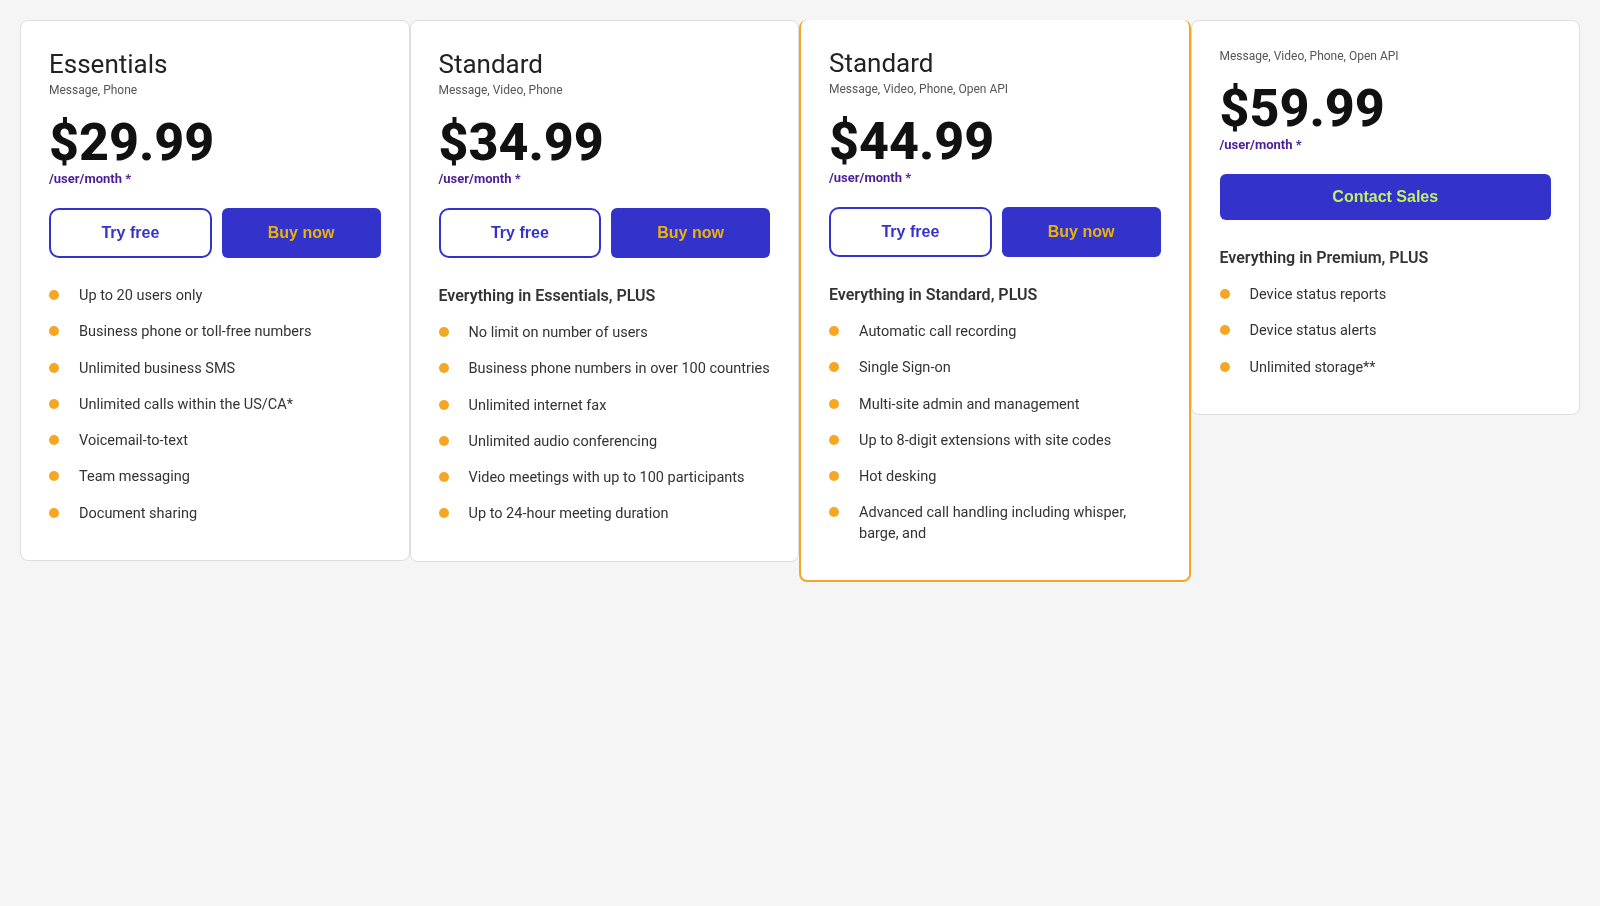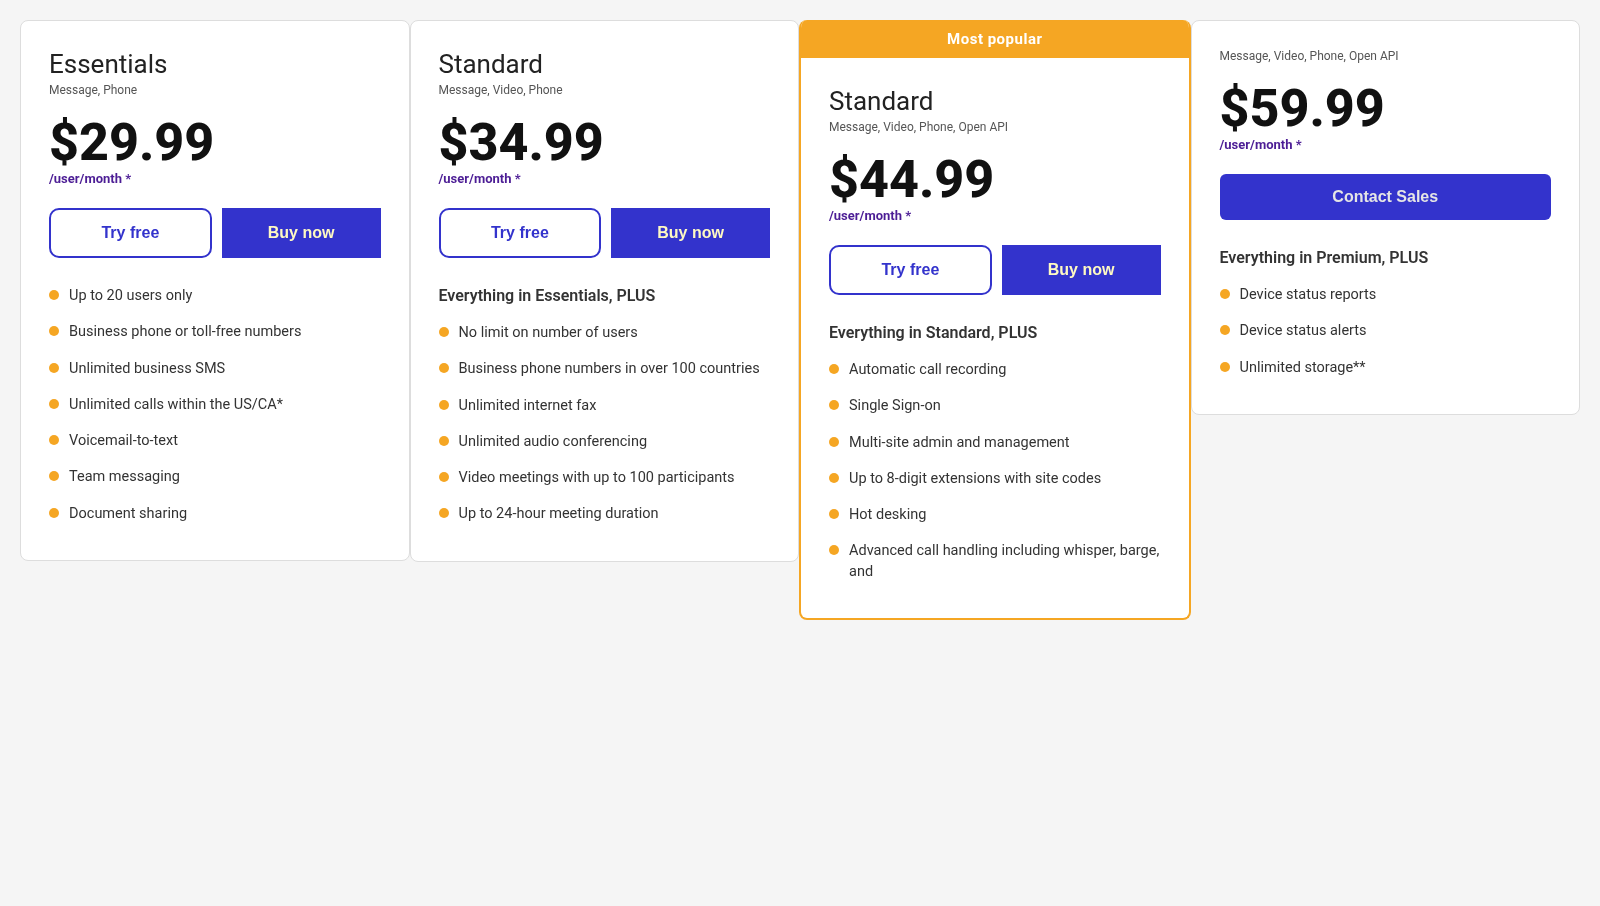--- a/index.html
+++ b/index.html
@@ -80,54 +80,54 @@
       color: #3333cc;
       font-size: 16px;
       font-weight: 600;
       cursor: pointer;
       text-align: center;
     }
     .btn-buy {
       flex: 1;
       padding: 14px 10px;
       border: none;
-      border-radius: 0;
+      border-radius: 6px;
       background: #3333cc;
-      color: #fef9c3;
+      color: #eab308;
       font-size: 16px;
       font-weight: 600;
       cursor: pointer;
       text-align: center;
     }
     .btn-contact {
       width: 100%;
       padding: 14px 10px;
       border: none;
       border-radius: 6px;
       background: #3333cc;
-      color: #e5e5e5;
+      color: #bef264;
       font-size: 16px;
       font-weight: 600;
       cursor: pointer;
       text-align: center;
     }
     .plan-plus-label {
       font-size: 16px;
       font-weight: 600;
       color: #333;
       margin-bottom: 18px;
     }
     .feature-list {
       list-style: none;
       padding: 0;
     }
     .feature-list li {
       display: flex;
       align-items: flex-start;
-      gap: 10px;
+      gap: 20px;
       font-size: 14.5px;
       color: #333;
       margin-bottom: 16px;
       line-height: 1.4;
     }
     .bullet {
       width: 10px;
       height: 10px;
       border-radius: 50%;
       background: #f5a623;
@@ -223,21 +223,20 @@
       <span>Video meetings with up to 100 participants</span>
     </li>
           <li>
       <span class="bullet"></span>
       <span>Up to 24-hour meeting duration</span>
     </li>
         </ul>
       </div>
     </div>
     <div class="plan-card popular">
-      <div class="popular-badge">Most popular</div>
       <div class="plan-body">
         <div class="plan-name">Standard</div>
         <div class="plan-tagline">Message, Video, Phone, Open API</div>
         <div class="plan-price">$44.99</div>
         <div class="plan-price-sub">/user/month *</div>
         <div class="btn-row">
           <button class="btn-try">Try free</button>
           <button class="btn-buy">Buy now</button>
         </div>
         <div class="plan-plus-label">Everything in Standard, PLUS</div>

